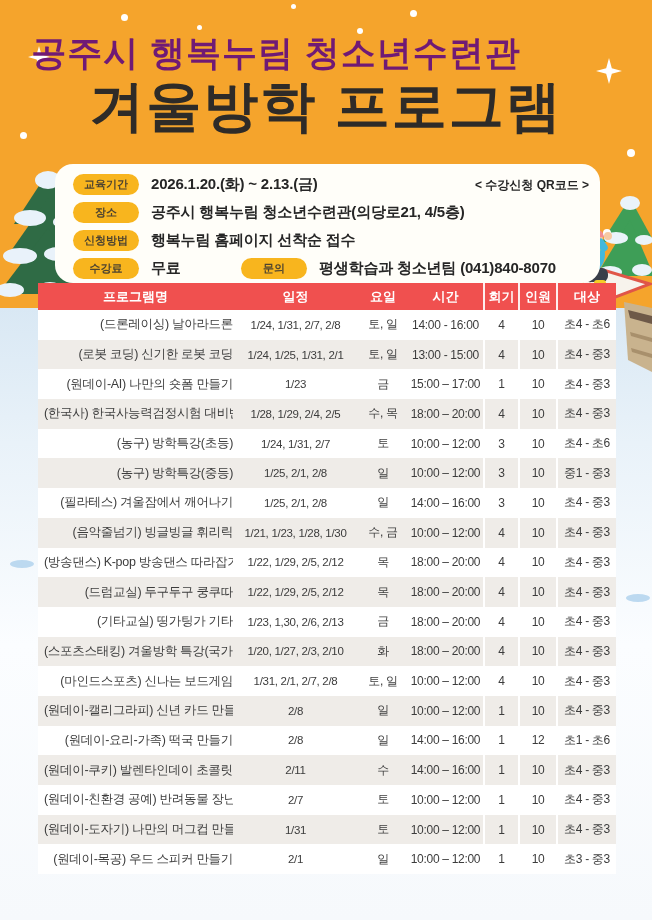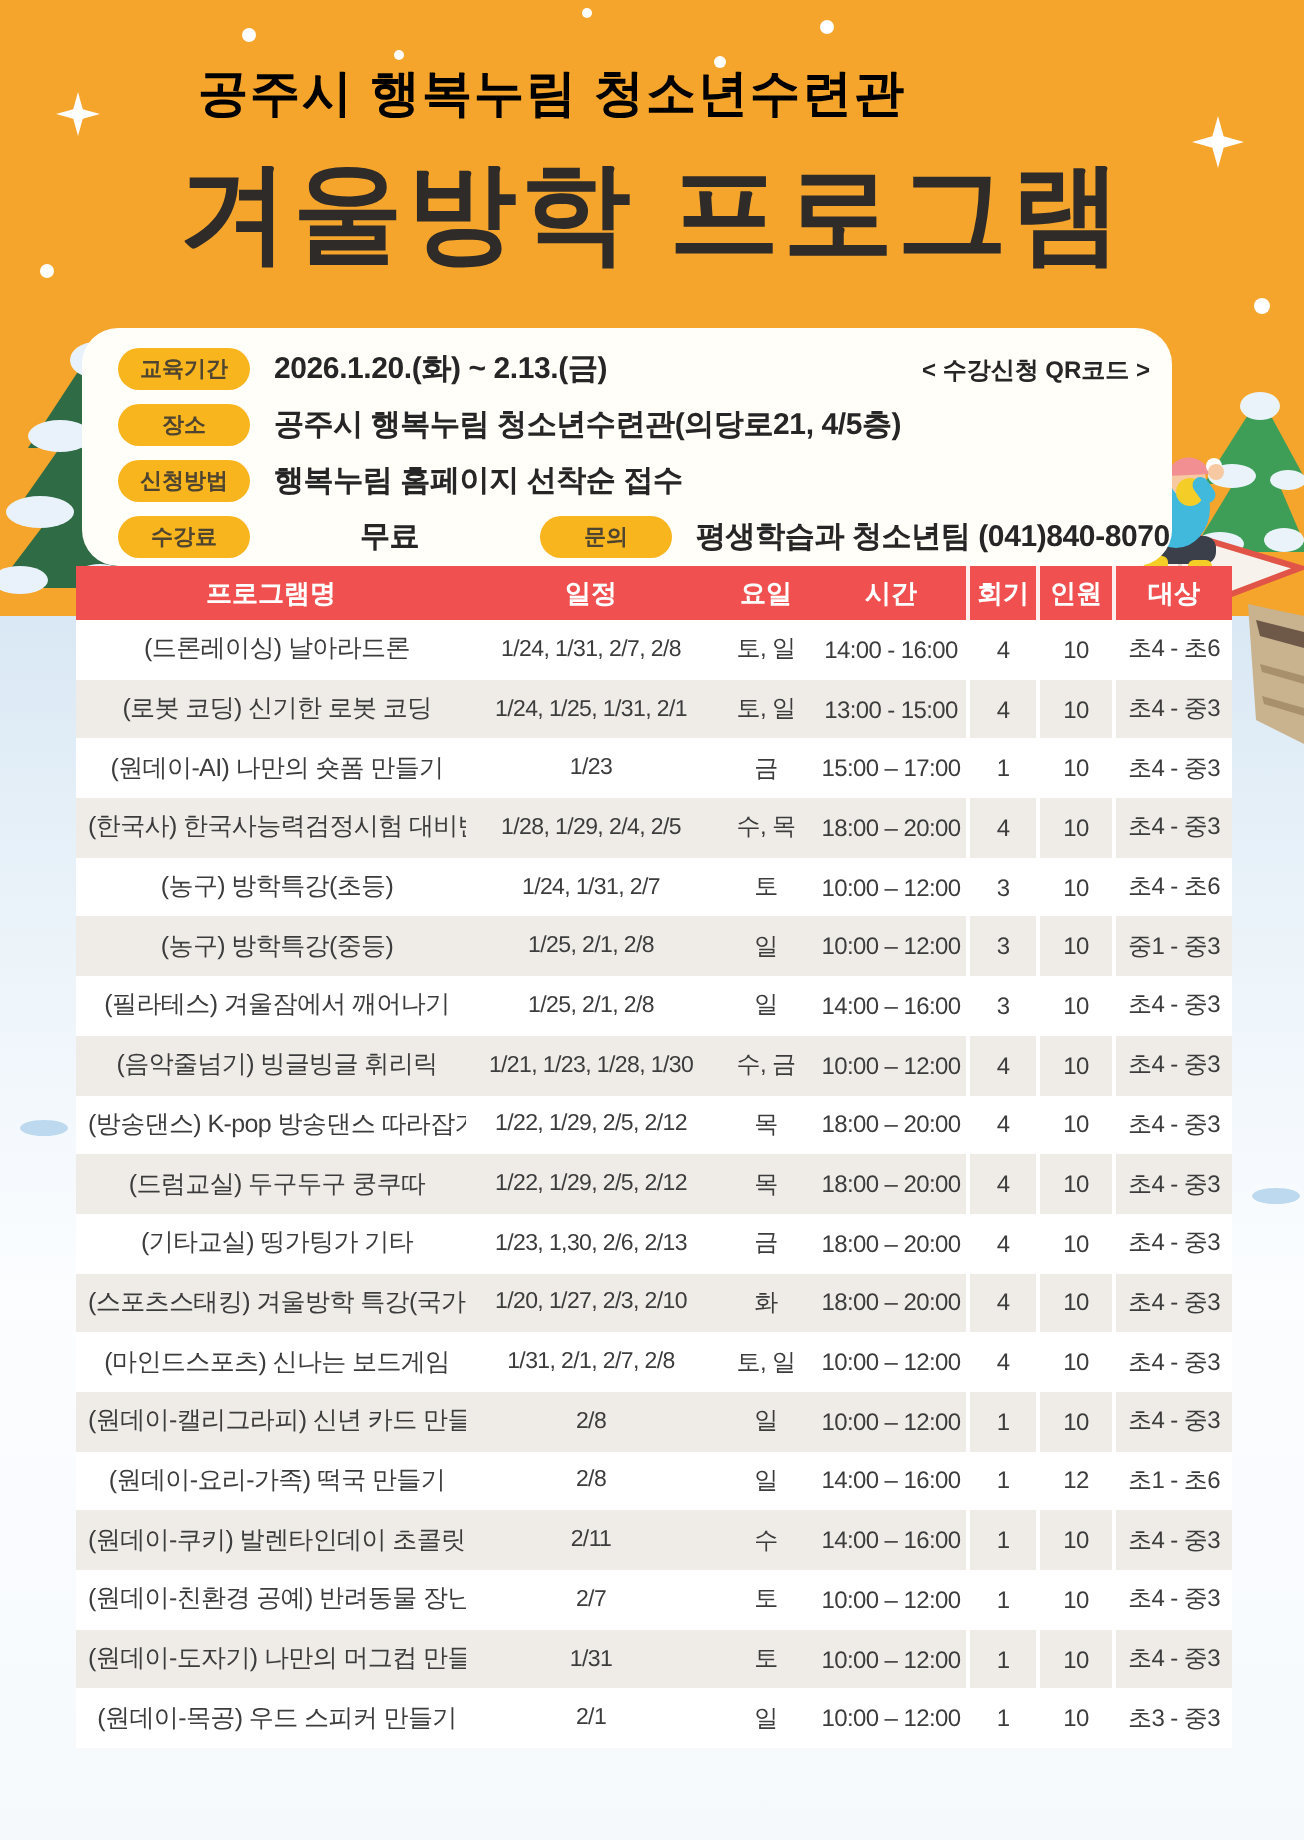--- a/index.html
+++ b/index.html
@@ -13,48 +13,48 @@
     background:linear-gradient(180deg,#D9E8F4 0%,#E9F2F9 22%,#FBFDFF 55%,#F6F9FC 100%);}
   
   .dot{position:absolute;background:#FFFFFF;border-radius:50%;}
   .sparkle{position:absolute;fill:#FFFFFF;}
   .snow-spot{position:absolute;background:#BCD9F0;border-radius:50%;}
   .left-tree{position:absolute;left:-8px;top:166px;}
   .right-illustration{position:absolute;right:-2px;top:180px;}
   .book-edge{position:absolute;right:0;top:302px;width:34px;height:74px;}
   
   .title1{position:absolute;left:0;top:30px;width:552px;text-align:center;
-    color:#000000;font-size:25px;font-weight:800;letter-spacing:1px;}
+    color:#701a75;font-size:35px;font-weight:800;letter-spacing:1px;}
   .title2{position:absolute;left:0;top:70px;width:652px;text-align:center;
     color:#2E2B28;font-size:55px;font-weight:800;letter-spacing:2px;}
   
-  .info-panel{position:absolute;left:41px;top:164px;width:545px;height:119px;
+  .info-panel{position:absolute;left:55px;top:164px;width:545px;height:119px;
     background:#FFFEF9;border-radius:18px;box-sizing:border-box;padding:6px 0 0 18px;}
   .info-row{display:flex;align-items:center;height:28px;gap:12px;}
   .pill{width:66px;height:21px;border-radius:11px;background:#F8B51E;color:#4E4430;
     font-size:11px;font-weight:bold;display:flex;align-items:center;justify-content:center;flex:0 0 auto;}
   .info-text{font-size:15px;font-weight:bold;color:#262626;letter-spacing:-0.2px;}
-  .info-text.fee{width:78px;margin-left:43px;}
+  .info-text.fee{width:78px;}
   .qr-caption{position:absolute;left:384px;top:13px;font-size:12px;font-weight:bold;color:#262626;margin-left:36px;}
   
   .program-table{position:absolute;left:38px;top:283px;width:578px;border-collapse:collapse;
     table-layout:fixed;font-family:"Liberation Sans","DejaVu Sans",sans-serif;}
   .program-table col:nth-child(1){width:195px;}
   .program-table col:nth-child(2){width:125px;}
   .program-table col:nth-child(3){width:50px;}
   .program-table col:nth-child(4){width:76px;}
   .program-table col:nth-child(5){width:35px;}
   .program-table col:nth-child(6){width:38px;}
   .program-table col:nth-child(7){width:59px;}
   .program-table thead th{background:#F0504F;color:#FFFFFF;font-size:13px;font-weight:bold;
     height:27px;padding:0;text-align:center;}
   .program-table thead th:nth-child(n+5){border-left:2px solid rgba(255,255,255,.9);}
   .program-table tbody td{height:29.7px;padding:0;font-size:12px;color:#3C3C3C;
     text-align:center;letter-spacing:-0.3px;overflow:hidden;white-space:nowrap;}
-  .program-table tbody td:first-child{text-align:center;padding-left:6px;font-size:12.5px;}
+  .program-table tbody td:first-child{text-align:right;padding-left:6px;font-size:12.5px;}
   .program-table tbody td:nth-child(2){font-size:11.5px;}
   .program-table tbody tr:nth-child(even) td{background:#EFECE8;}
   .program-table tbody tr:nth-child(odd) td{background:#FFFFFF;}
   .program-table tbody td:nth-child(n+5){border-left:2px solid #FFFFFF;}
 </style>
 </head>
 <body>
 
 <div class="poster">
 

